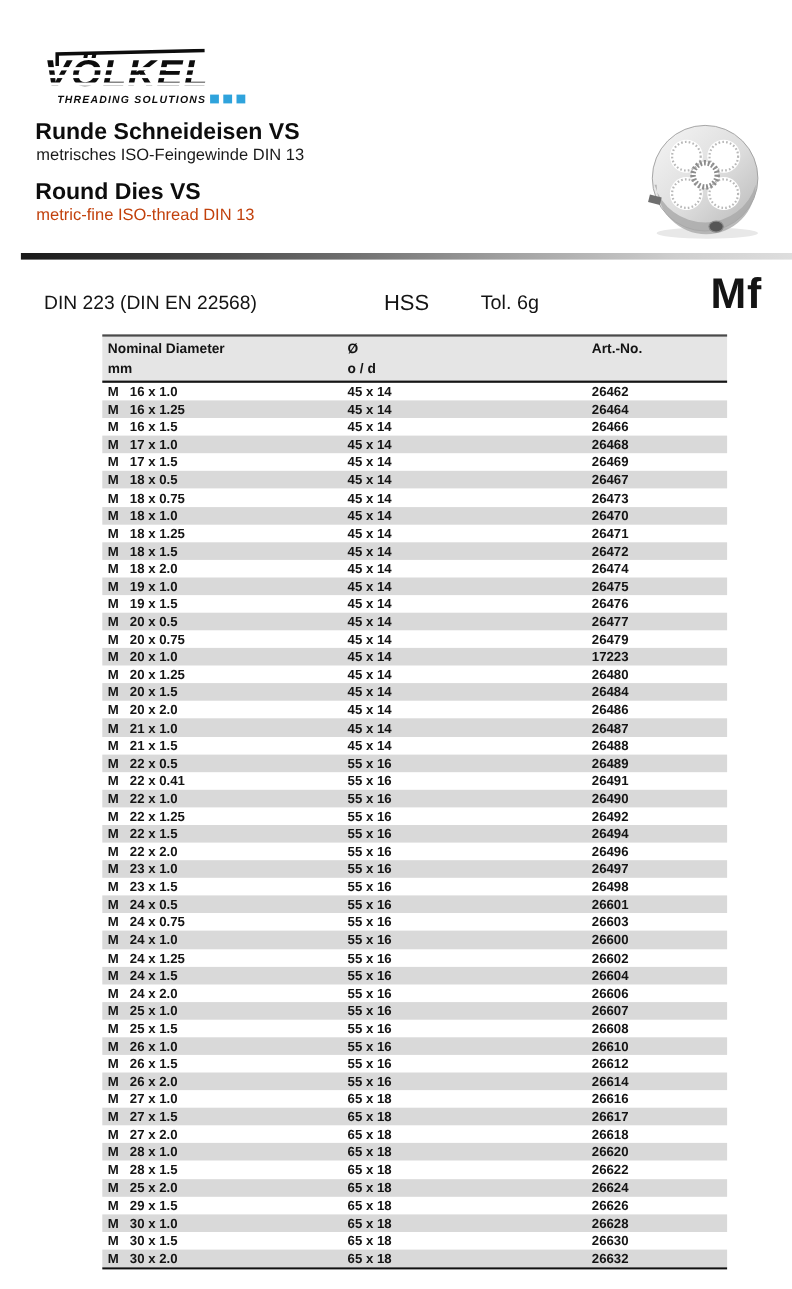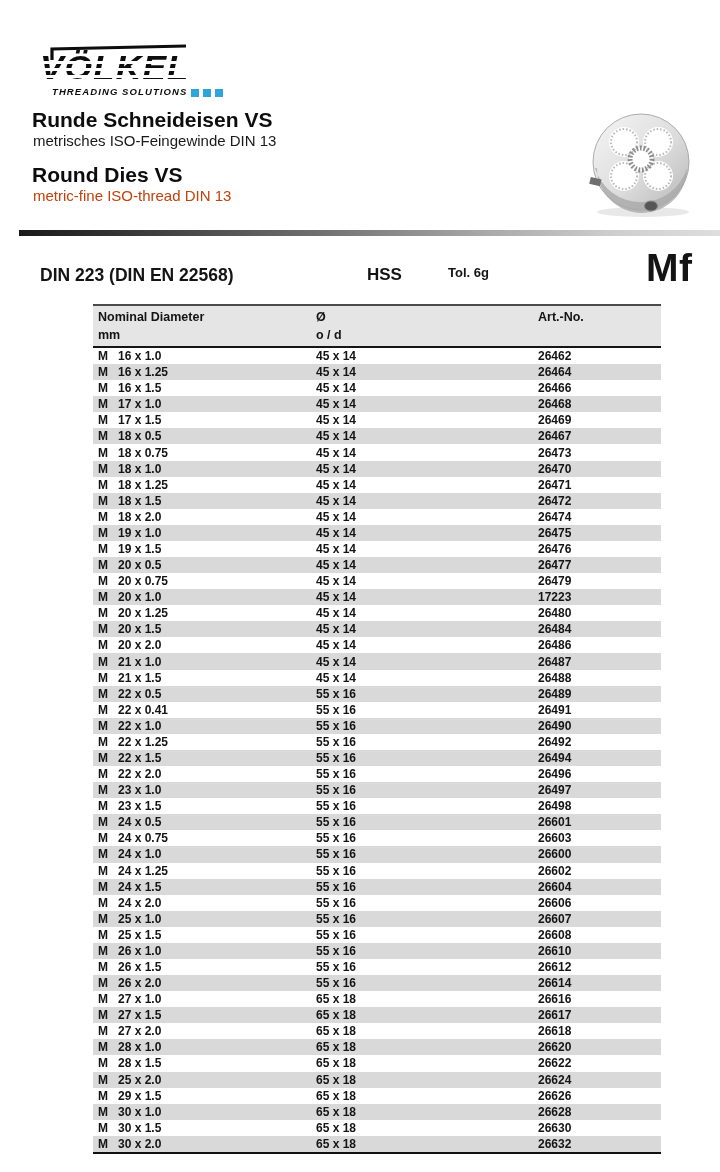--- a/index.html
+++ b/index.html
@@ -13,43 +13,43 @@
   .brand{
     position:absolute;left:0;top:8px;font-style:italic;font-weight:900;
     font-size:34px;letter-spacing:1px;color:#0d0d0d;line-height:1;
     transform:scaleX(1.04);transform-origin:left;
   }
   .brand-stripes{position:absolute;left:-6px;top:14px;width:160px;height:32px;pointer-events:none;}
   .brand-stripes div{position:absolute;left:0;width:100%;height:2.5px;background:#ffffff;}
   .brand-stripes .s1{top:5px;}
   .brand-stripes .s2{top:12px;}
   .brand-stripes .s3{top:19px;}
-  .tagline{position:absolute;left:12px;top:44px;display:flex;align-items:flex-end;gap:4px;}
+  .tagline{position:absolute;left:12px;top:44px;display:flex;align-items:flex-start;gap:4px;}
   .tagline .txt{
     font-style:italic;font-weight:800;font-size:9.5px;letter-spacing:1.1px;color:#0d0d0d;
     white-space:nowrap;
   }
   .sq{width:8px;height:8px;display:inline-block;}
   
   .h-de{position:absolute;left:32px;top:108px;font-size:21px;font-weight:bold;color:#0d0d0d;}
   .sub-de{position:absolute;left:33px;top:132px;font-size:15px;color:#1a1a1a;}
   .h-en{position:absolute;left:32px;top:163px;font-size:21px;font-weight:bold;color:#0d0d0d;}
   .sub-en{position:absolute;left:33px;top:187px;font-size:15px;color:#c2410c;}
   
   .die-photo{position:absolute;left:585px;top:106px;width:112px;height:114px;}
   
   .divider{
     position:absolute;left:19px;top:230px;width:701px;height:6px;
     background:linear-gradient(to right,#191919 0%,#3c3c3c 18%,#6e6e6e 42%,#a5a5a5 65%,#cecece 85%,#dedede 100%);
   }
   
   .pline{position:absolute;left:0;top:261px;width:720px;height:34px;}
-  .p-din{position:absolute;left:40px;top:4px;font-size:17.5px;font-weight:bold;}
-  .p-hss{position:absolute;left:367px;top:4px;font-size:17px;font-weight:bold;}
-  .p-tol{position:absolute;left:448px;top:4px;font-size:13px;font-weight:bold;}
+  .p-din{position:absolute;left:40px;top:4px;font-size:17.5px;font-weight:normal;}
+  .p-hss{position:absolute;left:349px;top:4px;font-size:20px;font-weight:normal;}
+  .p-tol{position:absolute;left:437px;top:4px;font-size:18px;font-weight:normal;}
   .p-mf{position:absolute;left:646px;top:-15px;font-size:39px;font-weight:bold;letter-spacing:0.5px;}
   
   .tbl{position:absolute;left:93px;top:304px;width:568px;}
   .t-head{
     border-top:2px solid #4a4a4a;border-bottom:2px solid #151515;
     background:#e5e5e5;height:40px;position:relative;
     font-size:12.5px;font-weight:bold;
   }
   .t-head .l1{position:absolute;top:4px;}
   .t-head .l2{position:absolute;top:22px;}

